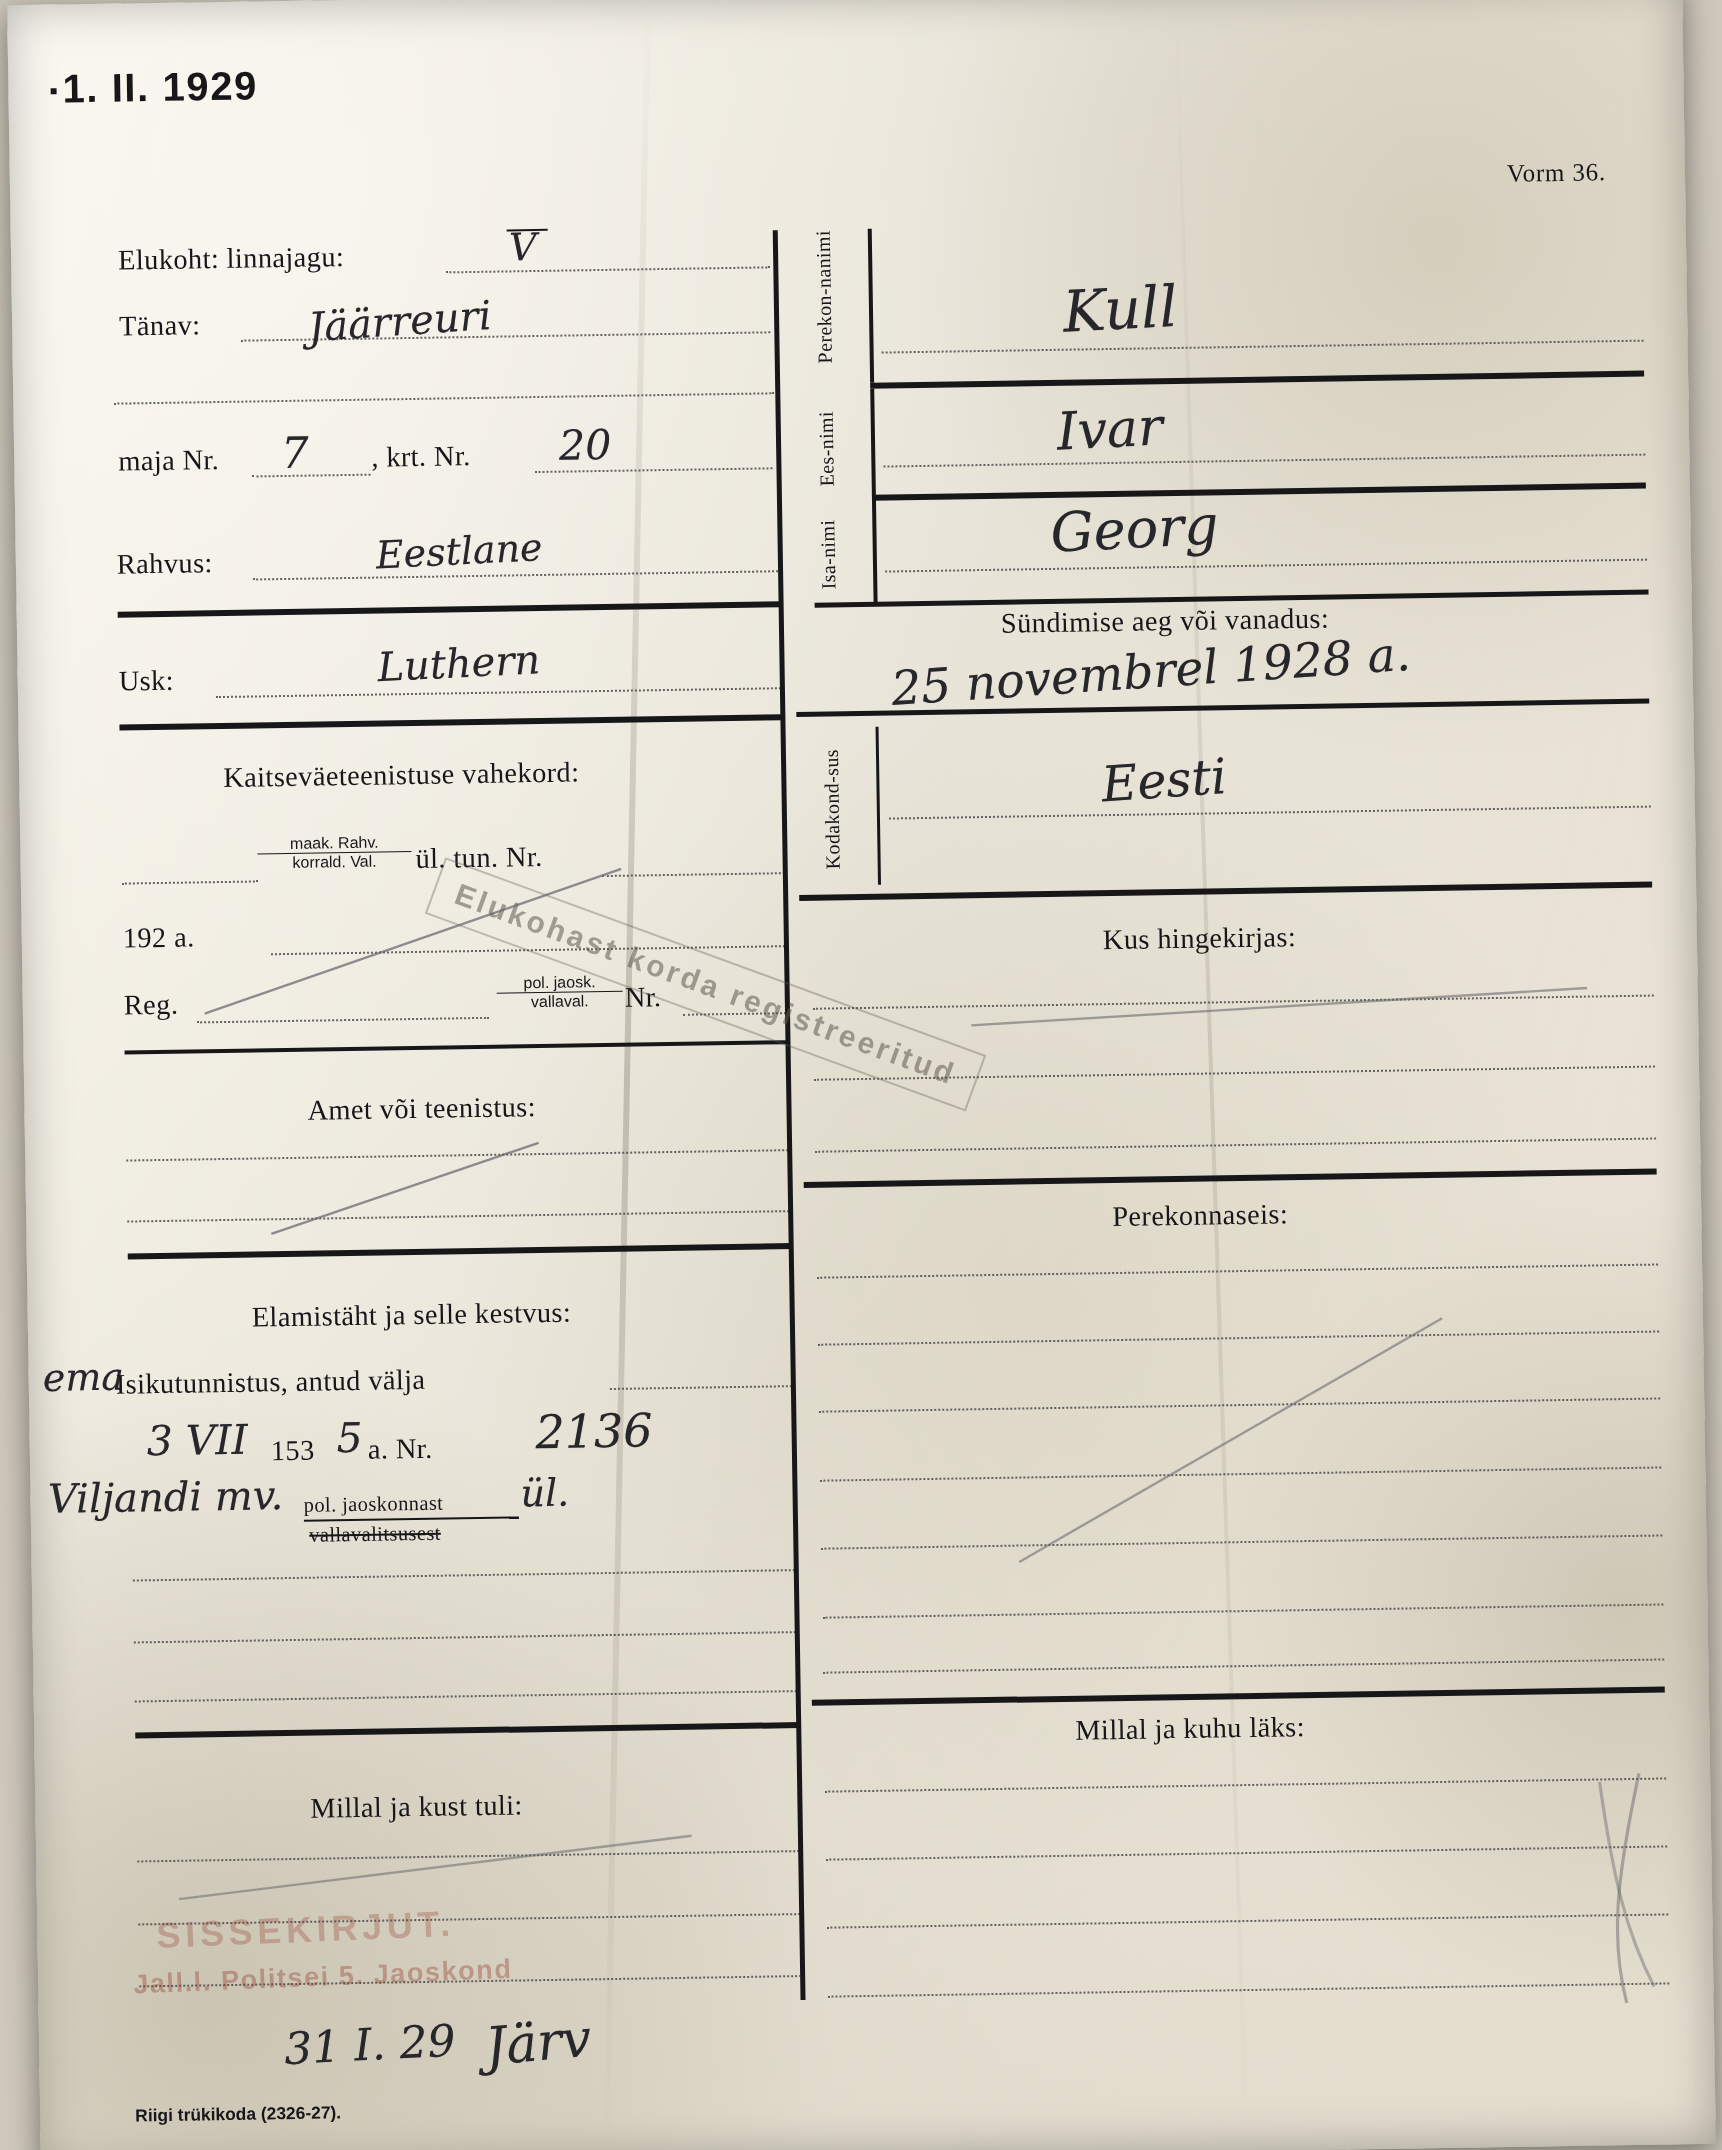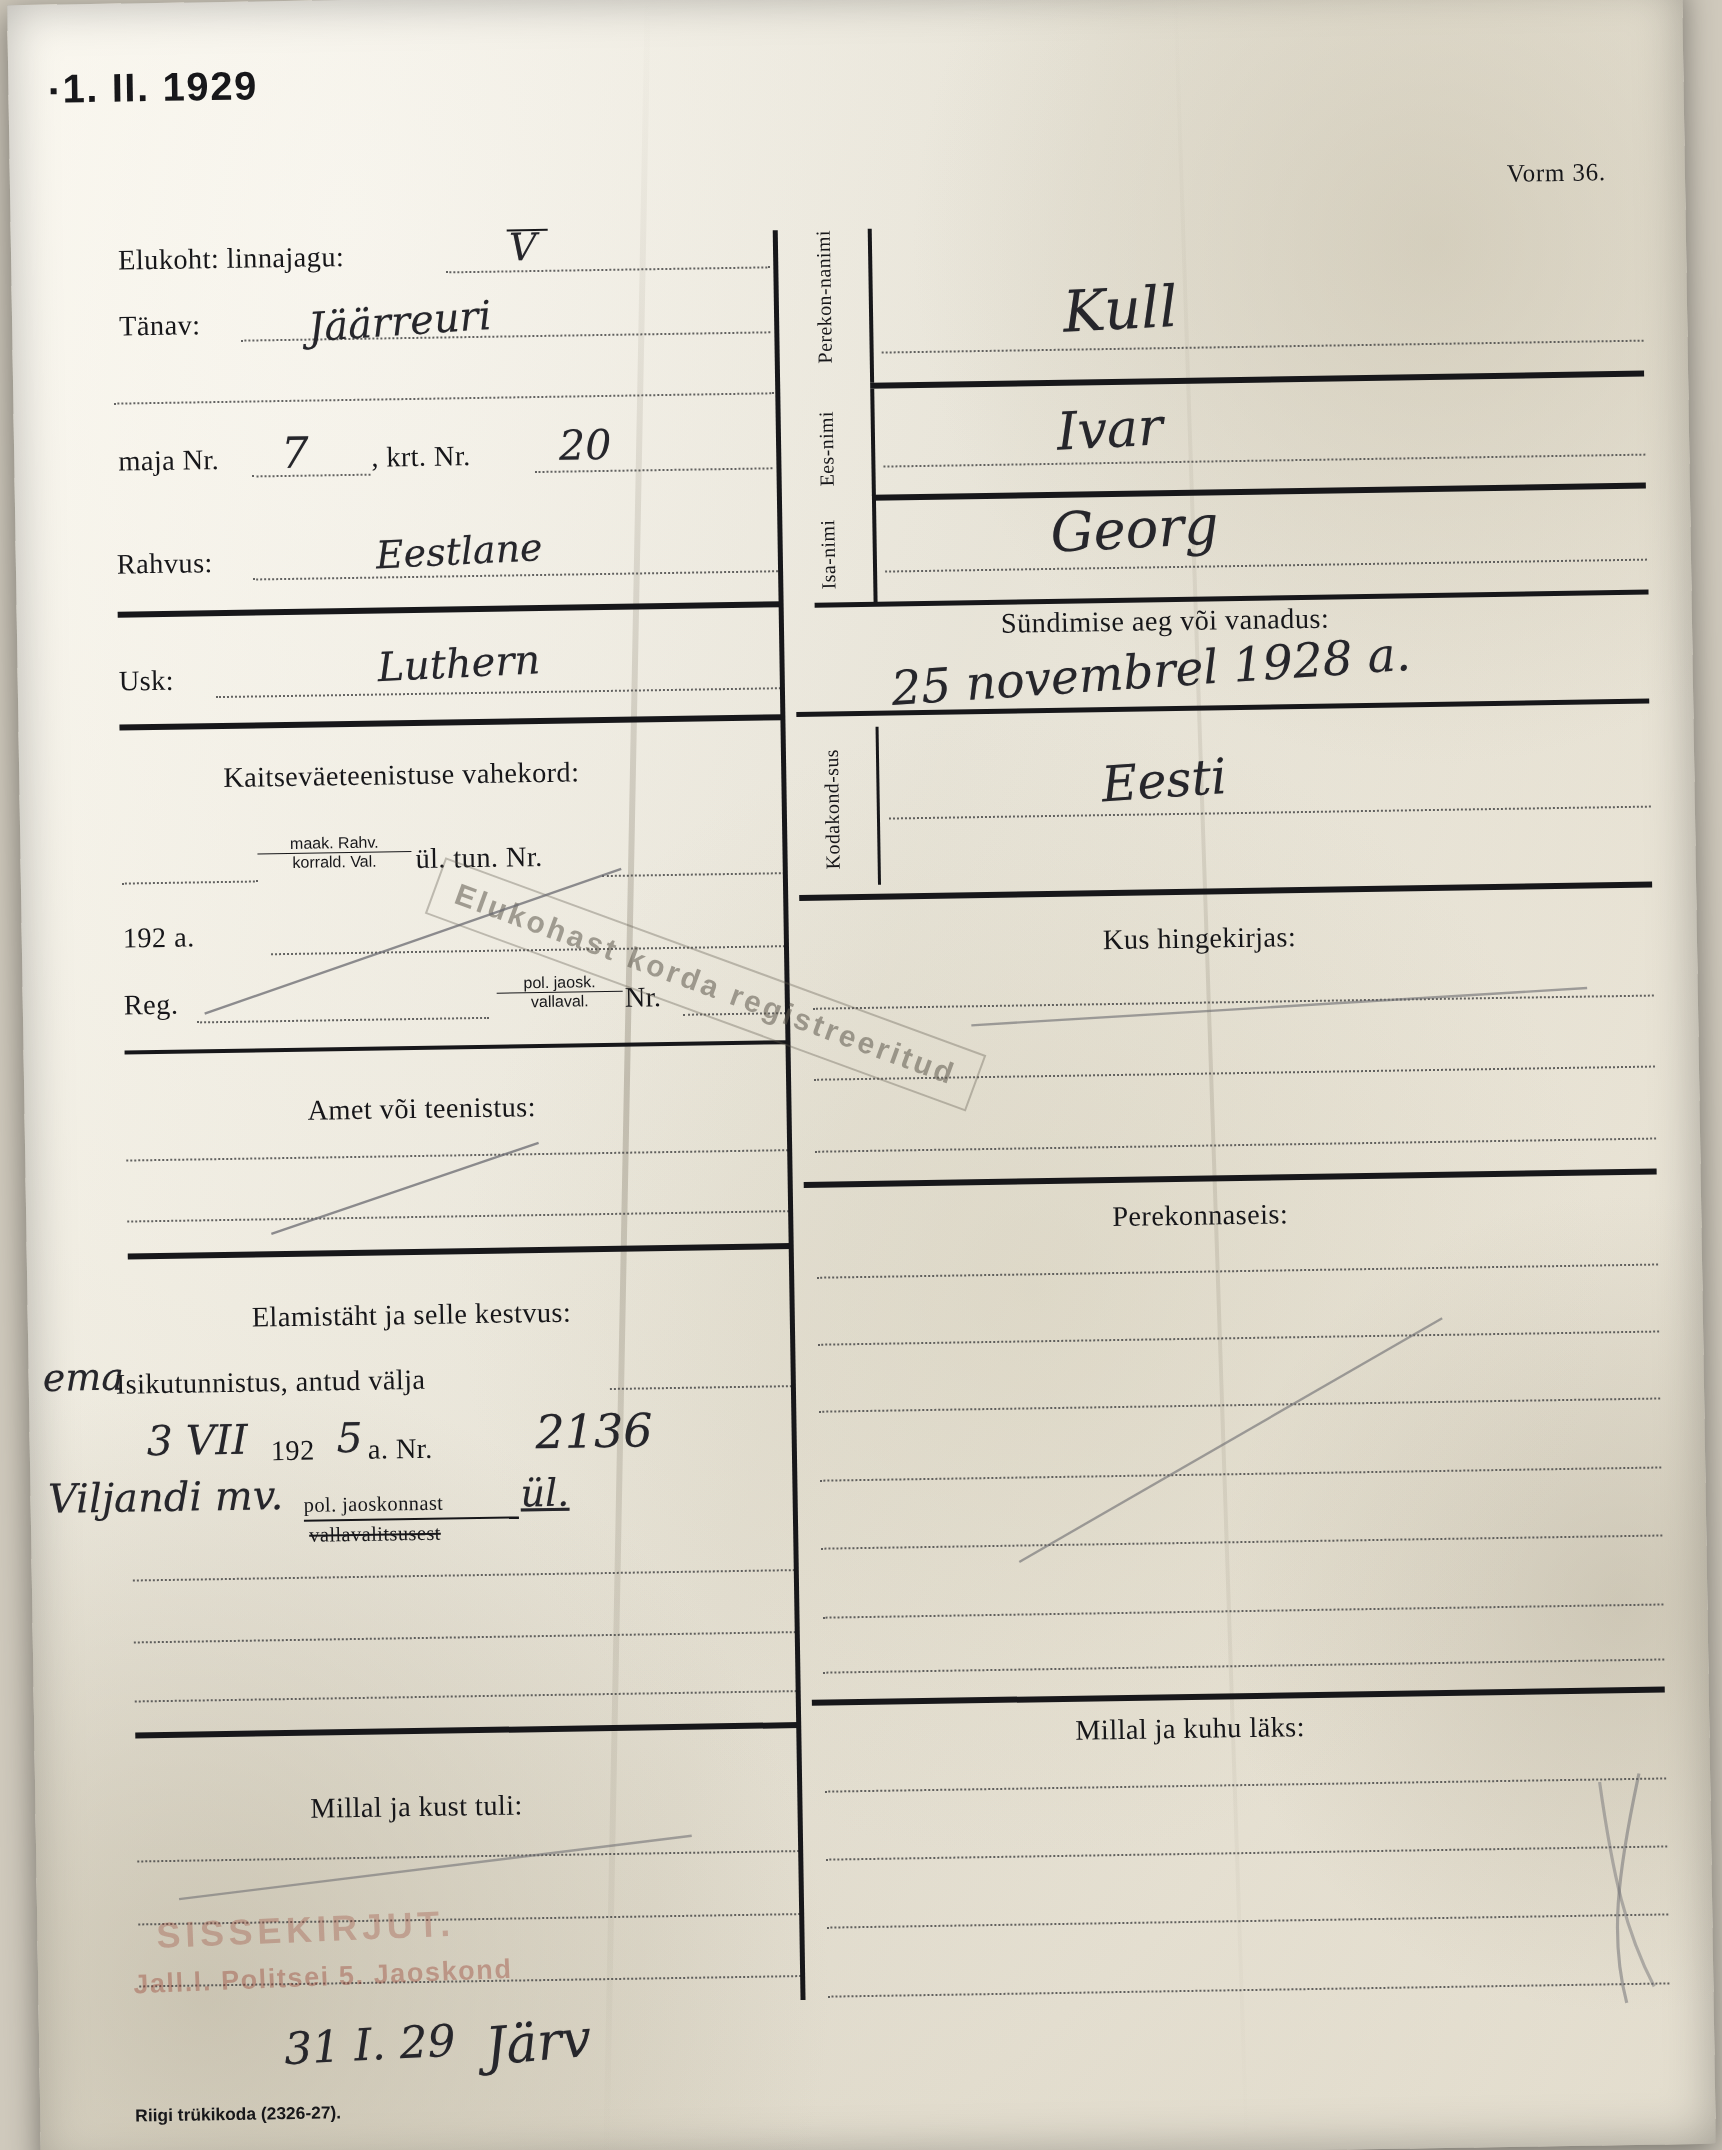--- a/index.html
+++ b/index.html
@@ -216,30 +216,30 @@
 
       <div class="solid" style="left:101px; top:1250px; width:664px; height:5.5px;"></div>
 
       <div class="lbl" style="left:224px; top:1300px; font-size:28.4px;">Elamistäht ja selle kestvus:</div>
 
       <div class="hand" style="left:14.2px; top:1351px; font-size:38px;">ema</div>
       <div class="lbl" style="left:87px; top:1365px; font-size:28.4px;">Isikutunnistus, antud välja</div>
       <div class="dotline" style="left:581px; top:1392px; width:182px;"></div>
 
       <div class="hand" style="left:117px; top:1414px; font-size:41px;">3 VII</div>
-      <div class="lbl" style="left:241px; top:1434px; font-size:28.4px;">192</div>
+      <div class="lbl" style="left:241px; top:1434px; font-size:28.4px;">153</div>
       <div class="hand" style="left:307px; top:1414px; font-size:41px;">5</div>
       <div class="lbl" style="left:338px; top:1434px; font-size:28.4px;">a. Nr.</div>
       <div class="hand" style="left:506px; top:1408px; font-size:46px;">2136</div>
 
       <div class="hand" style="left:17.4px; top:1471px; font-size:40px;">Viljandi mv.</div>
       <div class="lbl" style="left:273px; top:1493px; font-size:20.5px;">pol. jaoskonnast</div>
       <div class="solid" style="left:273px; top:1519px; width:215px; height:1.6px;"></div>
       <div class="lbl strike" style="left:278px; top:1523px; font-size:20.5px;">vallavalitsusest</div>
-      <div class="hand" style="left:490px; top:1474px; font-size:38px;text-decoration:underline;">ül.</div>
+      <div class="hand" style="left:490px; top:1474px; font-size:38px;">ül.</div>
 
       <div class="dotline" style="left:101px; top:1576px; width:662px;"></div>
       <div class="dotline" style="left:101px; top:1638px; width:662px;"></div>
       <div class="dotline" style="left:101px; top:1697px; width:662px;"></div>
 
       <div class="solid" style="left:101px; top:1729px; width:664px; height:5.5px;"></div>
 
       <div class="lbl" style="left:275px; top:1792px; font-size:28.4px;">Millal ja kust tuli:</div>
       <div class="dotline" style="left:101px; top:1857px; width:662px;"></div>
       <div class="dotline" style="left:101px; top:1920px; width:662px;"></div>

